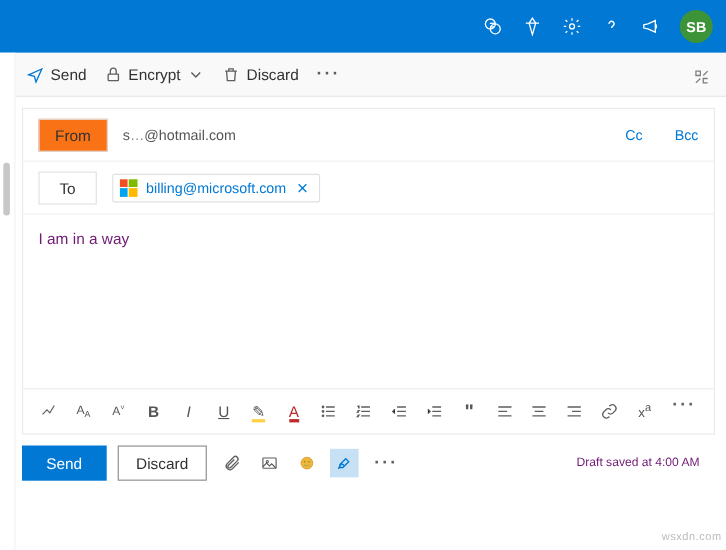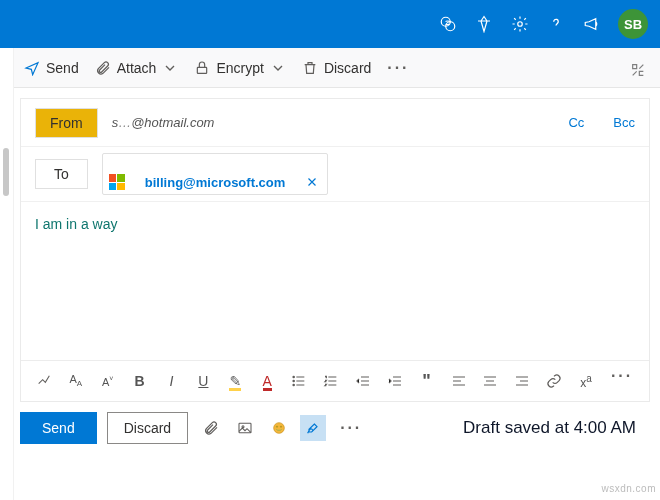--- a/index.html
+++ b/index.html
@@ -11,46 +11,46 @@
   .top-icon svg { width: 18px; height: 18px; stroke: #fff; fill: none; }
   .avatar { width: 30px; height: 30px; border-radius: 50%; background: #3d9438; color: #fff; font-size: 13px; font-weight: 600; display: flex; align-items: center; justify-content: center; margin-left: 6px; cursor: pointer; }
   .command-bar { height: 40px; background: #f9f9fa; border-bottom: 1px solid #e6e6e6; display: flex; align-items: center; padding: 0 18px; gap: 4px; }
   .cmd-btn { display: flex; align-items: center; gap: 6px; padding: 4px 6px; color: #0078d4; font-size: 14px; cursor: pointer; }
   .cmd-btn span.label { color: #323130; }
   .cmd-btn svg { width: 16px; height: 16px; }
   .chev { width: 10px; height: 10px; }
   .compose-wrap { padding: 10px 10px 0 20px; position: relative; }
   .compose-card { border: 1px solid #eaeaea; background: #fff; }
   .hdr-row { display: flex; align-items: center; padding: 6px 14px; border-bottom: 1px solid #f0f0f0; min-height: 48px; }
-  .hdr-from-btn { padding: 6px 14px; border: 1px solid #e0e0e0; background: #eab308; font-size: 14px; color: #323130; cursor: pointer; margin-right: 14px; }
+  .hdr-from-btn { padding: 6px 14px; border: 1px solid #e0e0e0; background: #f97316; font-size: 14px; color: #323130; cursor: pointer; margin-right: 14px; }
   .hdr-to-btn { padding: 6px 18px; border: 1px solid #e0e0e0; background: #fff; font-size: 14px; color: #323130; cursor: pointer; margin-right: 14px; }
-  .from-email { font-size: 13px; color: #555; white-space: nowrap; font-style: italic; }
+  .from-email { font-size: 13px; color: #555; white-space: nowrap; }
   .from-email .masked { color: #888; }
   .cc-bcc { margin-left: auto; display: flex; gap: 29px; }
   .cc-bcc span { color: #0078d4; font-size: 13px; cursor: pointer; }
-  .recip-chip { display: inline-flex; align-items: center; gap: 20px; padding: 20px 8px 4px 6px; border: 1px solid #e0e0e0; border-radius: 2px; font-size: 13px; color: #0078d4; background: #fff; font-weight: bold; }
+  .recip-chip { display: inline-flex; align-items: center; gap: 8px; padding: 4px 8px 4px 6px; border: 1px solid #e0e0e0; border-radius: 2px; font-size: 13px; color: #0078d4; background: #fff; }
   .ms-logo { width: 16px; height: 16px; display: grid; grid-template: 1fr 1fr / 1fr 1fr; gap: 1px; }
   .ms-logo i:nth-child(1){background:#f25022}.ms-logo i:nth-child(2){background:#7fba00}.ms-logo i:nth-child(3){background:#00a4ef}.ms-logo i:nth-child(4){background:#ffb900}
   .chip-x { width: 14px; height: 14px; cursor: pointer; }
   .subject-row { padding: 12px 14px; font-size: 14px; color: #323130; border-top: 1px solid #f0f0f0; }
-  .body-area { padding: 14px; min-height: 158px; font-size: 14px; color: #0f766e; }
+  .body-area { padding: 14px; min-height: 158px; font-size: 14px; color: #701a75; }
   .fmt-bar { border-top: 1px solid #ececec; padding: 6px 10px; display: flex; align-items: flex-start; gap: 6px; }
   .fmt-btn { width: 28px; height: 28px; display: flex; align-items: center; justify-content: center; color: #555; cursor: pointer; font-size: 14px; border-radius: 2px; }
   .fmt-btn svg { width: 16px; height: 16px; }
   .fmt-btn.bold { font-weight: 700; }
   .fmt-btn.ital { font-style: italic; }
   .fmt-btn.under { text-decoration: underline; }
   .bottom-bar { padding: 10px 14px 12px 20px; display: flex; align-items: center; gap: 10px; }
   .send-btn { background: #0078d4; color: #fff; border: none; padding: 8px 22px; font-size: 14px; cursor: pointer; }
   .discard-btn { background: #fff; color: #323130; border: 1px solid #8a8886; padding: 7px 16px; font-size: 14px; cursor: pointer; }
   .bottom-icons { display: flex; align-items: center; gap: 8px; }
   .bic { width: 26px; height: 26px; display:flex; align-items:center; justify-content:center; cursor:pointer; color:#605e5c;}
   .bic svg { width: 16px; height: 16px; }
   .bic.active { background: #c7e0f4; }
-  .draft-status { margin-left: auto; font-size: 17px; color: #0f172a; }
+  .draft-status { margin-left: auto; font-size: 11px; color: #701a75; }
   .side-expand { position: absolute; right: 14px; top: 62px; width: 16px; height: 16px; cursor: pointer; color: #7f7f7f; }
   .left-rail { position:absolute; left:0; top:48px; bottom:0; width:14px; background:#fff; border-right:1px solid #f1f1f1;}
   .left-scroll { position:absolute; left:3px; top:100px; width:6px; height:48px; background:#c7c7c7; border-radius:3px;}
   .red-a { color:#bf2a2a; position:relative;}
   .red-a::after{content:""; position:absolute; left:0; right:0; bottom:-2px; height:3px; background:#bf2a2a;}
   .subtle-underline{position:relative;display:inline-block}
   .subtle-underline::after{content:"";position:absolute;left:0;right:0;bottom:-2px;height:3px;background:#ffd14a}
   .more-dots { letter-spacing: 2px; font-weight:bold; color:#605e5c; cursor:pointer; padding:0 6px;}
   .watermark { position:absolute; right:4px; bottom:6px; font-size:10px; color:#bcbcbc; letter-spacing:0.5px;margin-left:26px;}
 </style>
@@ -98,29 +98,20 @@
 
 <div class="command-bar">
   <div class="cmd-btn">
     <svg viewBox="0 0 24 24" fill="none" stroke="#0078d4" stroke-width="1.8">
         <path d="M3 12l18-8-8 18-2-8z"></path>
       </svg>
     <span class="label">Send</span>
   </div>
   <div class="cmd-btn">
     <svg viewBox="0 0 24 24" fill="none" stroke="#605e5c" stroke-width="1.8">
-        <path d="M21 11l-9 9a5 5 0 01-7-7l9-9a3.5 3.5 0 015 5l-9 9a2 2 0 01-3-3l8-8"></path>
-      </svg>
-    <span class="label">Attach</span>
-    <svg class="chev" viewBox="0 0 24 24" fill="none" stroke="#605e5c" stroke-width="2">
-        <path d="M6 9l6 6 6-6"></path>
-      </svg>
-  </div>
-  <div class="cmd-btn">
-    <svg viewBox="0 0 24 24" fill="none" stroke="#605e5c" stroke-width="1.8">
         <rect x="5" y="11" width="14" height="9" rx="1"></rect>
         <path d="M8 11V7a4 4 0 118 0v4"></path>
       </svg>
     <span class="label">Encrypt</span>
     <svg class="chev" viewBox="0 0 24 24" fill="none" stroke="#605e5c" stroke-width="2">
         <path d="M6 9l6 6 6-6"></path>
       </svg>
   </div>
   <div class="cmd-btn">
     <svg viewBox="0 0 24 24" fill="none" stroke="#605e5c" stroke-width="1.8">

